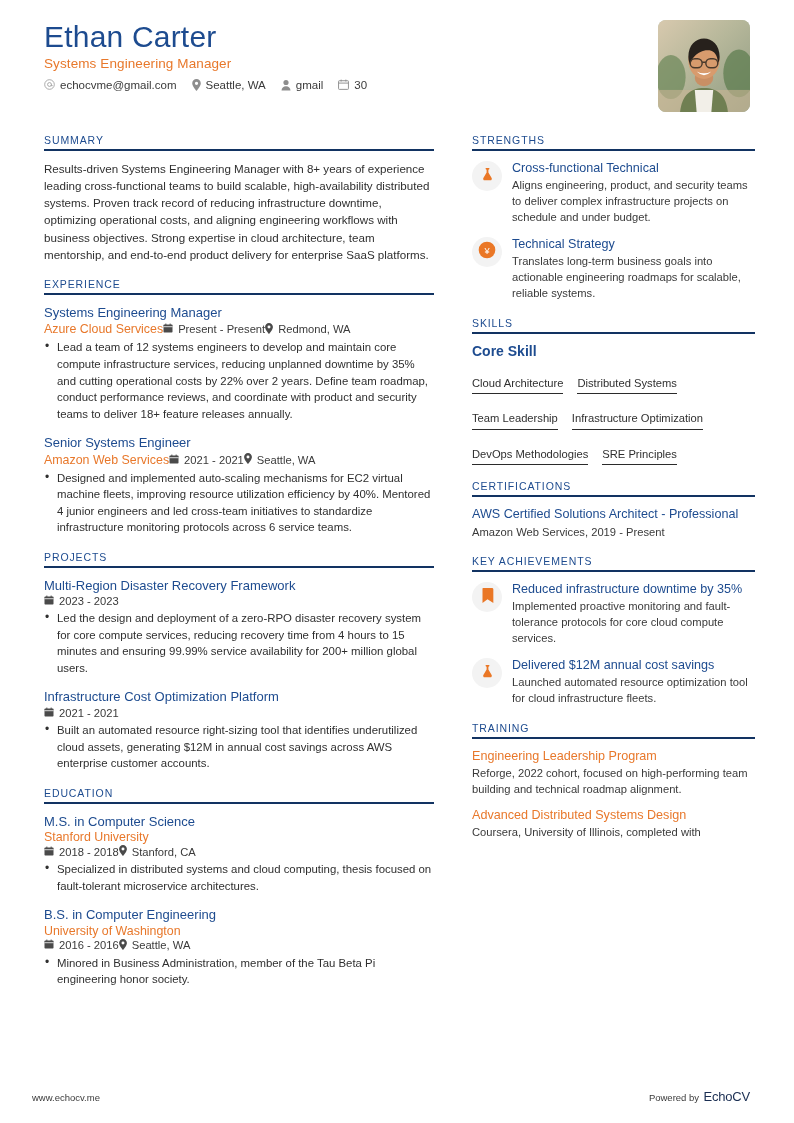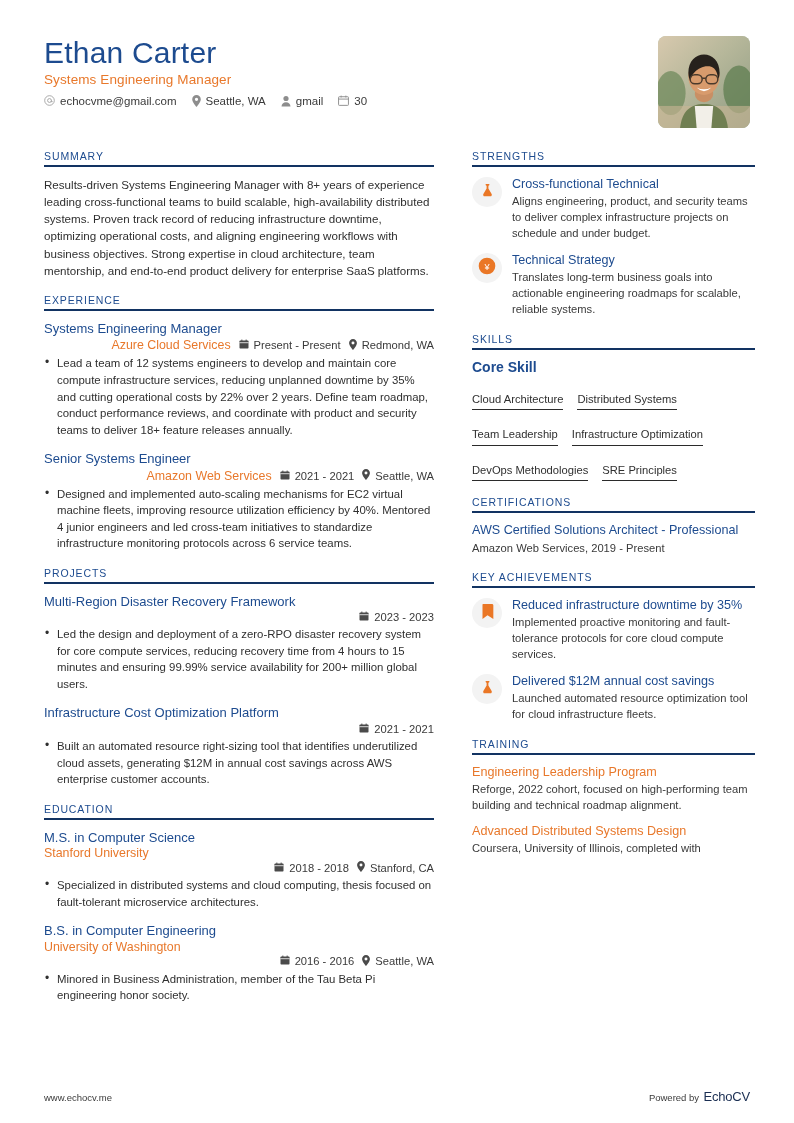--- a/index.html
+++ b/index.html
@@ -2,21 +2,21 @@
 <html><head>
 <meta charset="utf-8">
 <style>
   * { box-sizing: border-box; margin: 0; padding: 0; }
   html, body {
     width: 794px; height: 1123px;
     background: #ffffff;
     font-family: "Liberation Sans", sans-serif;
     color: #333333;
   }
-  .page { position: relative; width: 794px; height: 1123px; padding: 36px 44px 0 44px; }
+  .page { position: relative; width: 794px; height: 1123px; padding: 20px 44px 0 44px; }
 
   
   .header { display: flex; justify-content: space-between; align-items: flex-start; }
   .name {
     font-size: 30px; font-weight: 400; color: #1d4b8f;
     letter-spacing: .2px; line-height: 1.12; margin-bottom: 2px;
   }
   .job-title { font-size: 13.5px; color: #e8782b; margin-bottom: 8px; letter-spacing: .1px; }
   .contact-row { display: flex; align-items: center; gap: 15px; font-size: 11.5px; color: #3a3a3a; }
   .contact-item { display: flex; align-items: center; gap: 5px; white-space: nowrap; }
@@ -39,21 +39,21 @@
   }
   .sec-rule { height: 2px; background: #123362; margin-bottom: 9px; }
 
   
   .summary-text { font-size: 11.6px; line-height: 1.48; color: #2f2f2f; text-align: left; }
 
   
   .entry { margin-bottom: 12px; }
   .entry:last-child { margin-bottom: 2px; }
   .entry-title { font-size: 13px; color: #1d4b8f; line-height: 1.35; }
-  .entry-meta { display: flex; align-items: center; flex-wrap: wrap; gap: 4px 8px; margin-top: 1px; justify-content: flex-end; }
+  .entry-meta { display: flex; align-items: center; flex-wrap: wrap; gap: 4px 0; margin-top: 1px; }
   .entry-org { font-size: 12.4px; color: #e8782b; }
   .meta-item { display: flex; align-items: center; gap: 5px; font-size: 11.2px; color: #3a3a3a; white-space: nowrap; }
   ul.bullets { list-style: none; margin-top: 3px; }
   ul.bullets li {
     position: relative; padding-left: 13px; font-size: 11.4px;
     line-height: 1.45; color: #2f2f2f; margin-bottom: 1px;
   }
   ul.bullets li::before {
     content: "•"; position: absolute; left: 1px; top: -1px; font-size: 12px; color: #2f2f2f;
   }
@@ -77,21 +77,21 @@
   }
 
   
   .cert { margin-bottom: 9px; }
   .cert-title { font-size: 12.6px; color: #1d4b8f; line-height: 1.3; }
   .cert-sub { font-size: 11.2px; color: #3a3a3a; margin-top: 2px; line-height: 1.4; }
   .train-title { font-size: 12.6px; color: #e8782b; line-height: 1.3; }
 
   
   .footer {
-    position: absolute; left: 44px; right: 44px; bottom: 18px;
+    position: absolute; left: 32px; right: 44px; bottom: 18px;
     display: flex; justify-content: space-between; align-items: baseline;
   }
   .footer-url { font-size: 9.5px; color: #3a3a3a; }
   .footer-powered { font-size: 9.5px; color: #3a3a3a; }
   .footer-brand { font-size: 13px; color: #1a2e52; letter-spacing: -.2px; }
 </style>
 </head>
 <body>
 
 <div class="page">

